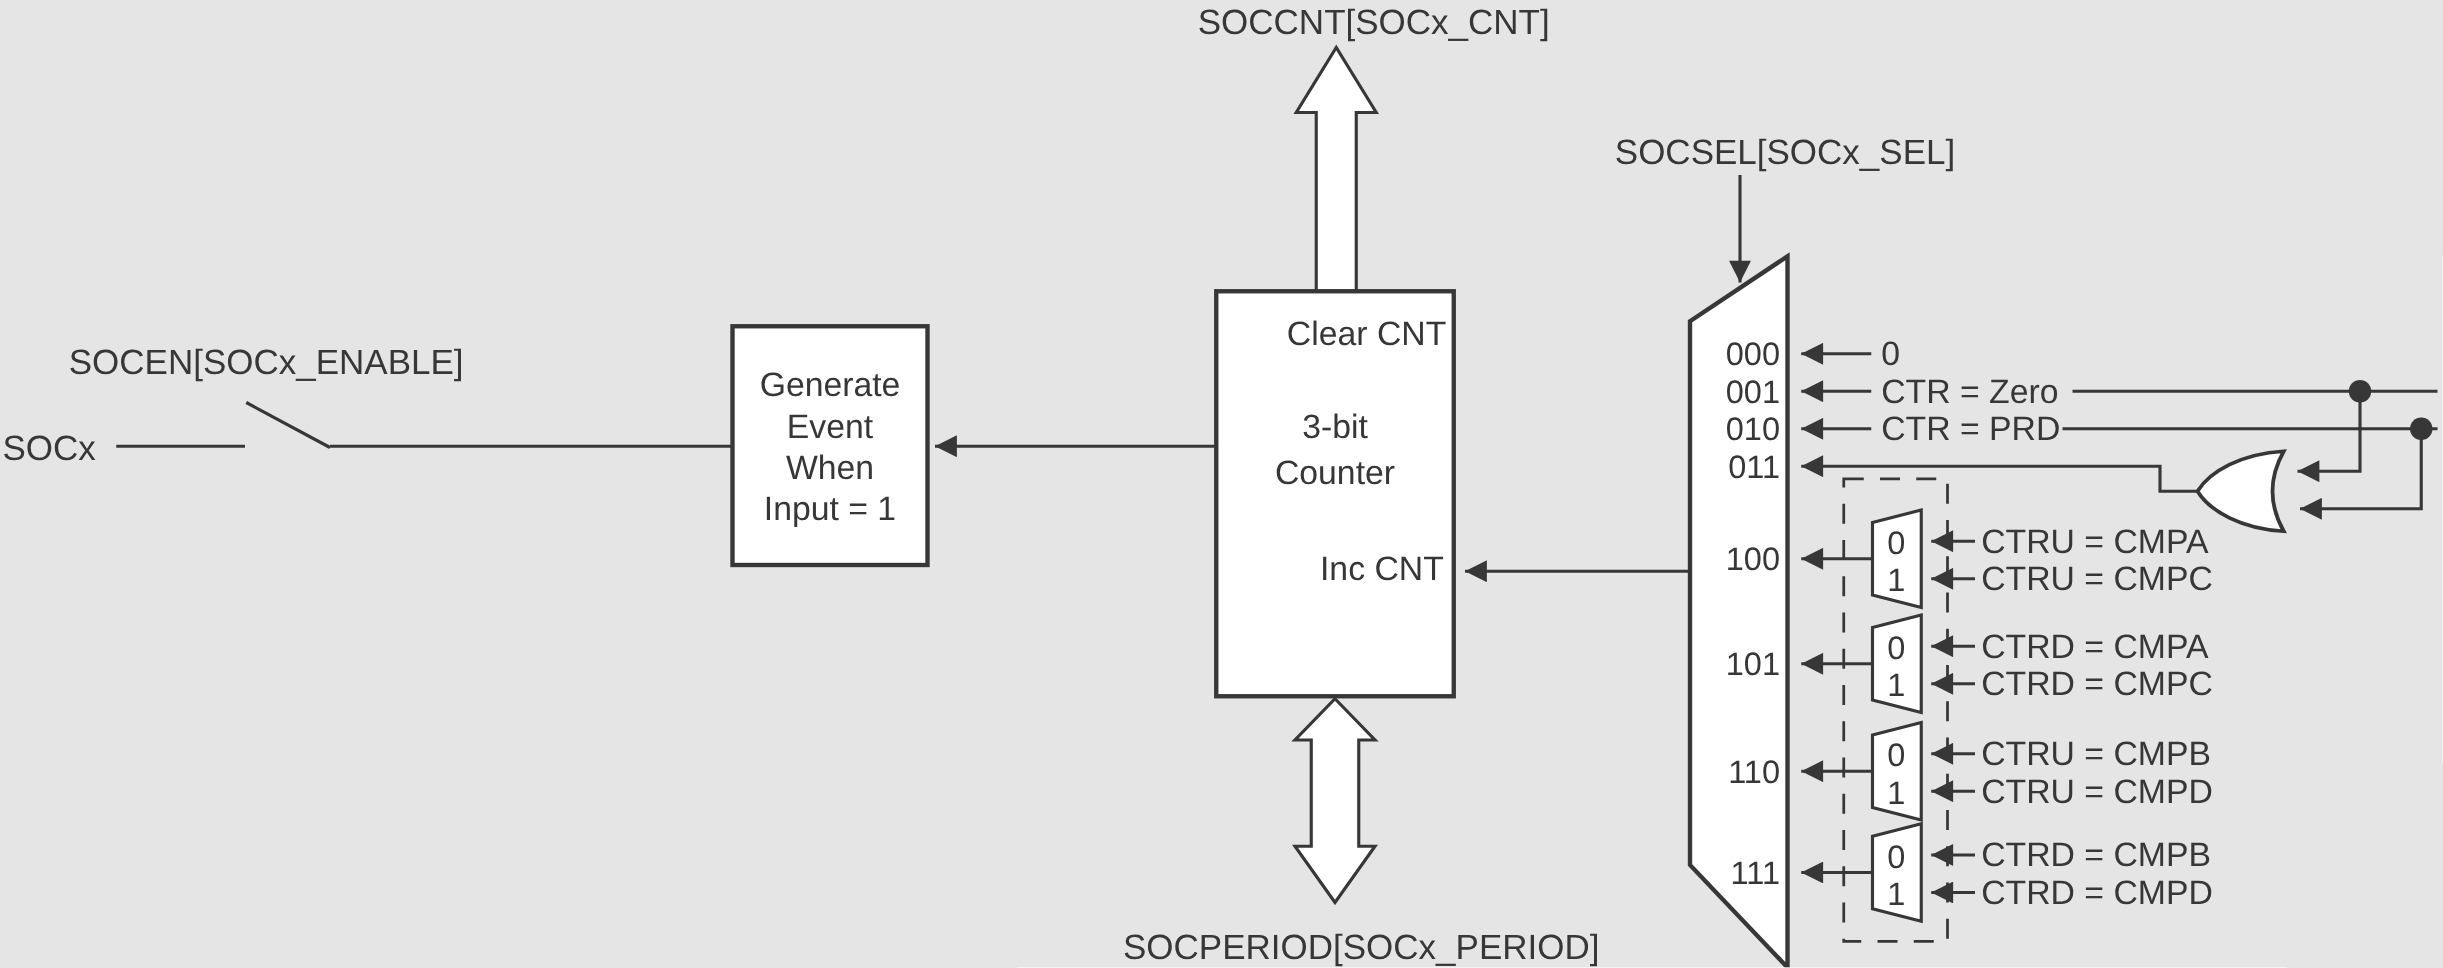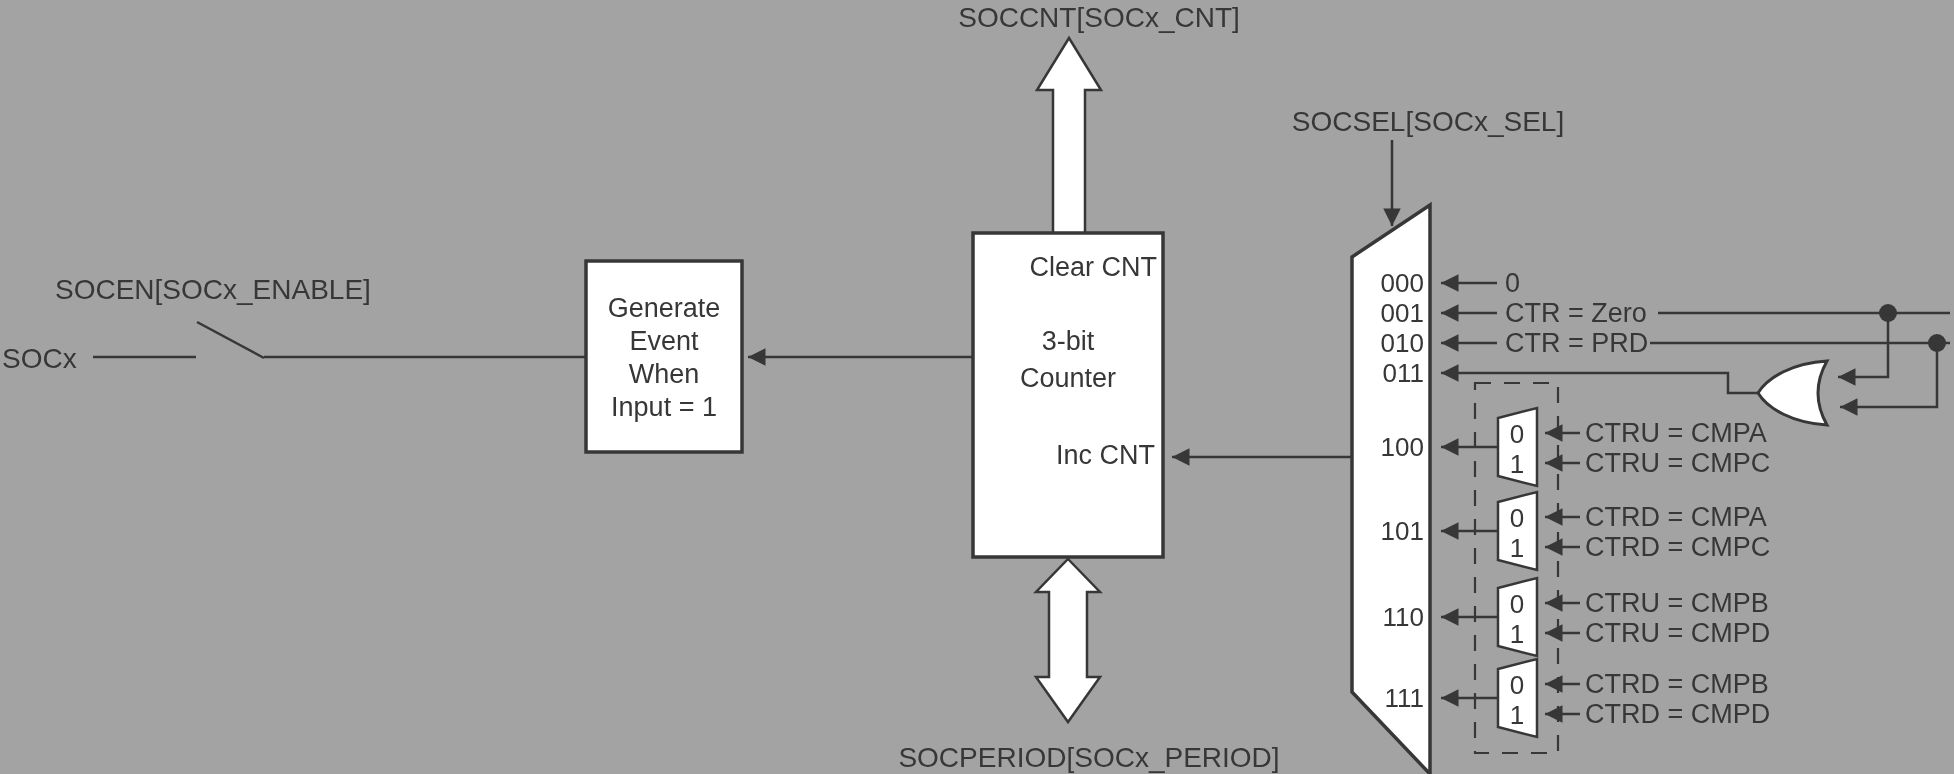--- a/index.html
+++ b/index.html
@@ -1,16 +1,16 @@
 <!DOCTYPE html>
 <html><head>
 <meta charset="utf-8">
 <style>
   html,body{margin:0;padding:0;background:#ffffff;}
-  .stage{position:relative;width:1954px;height:774px;background:#a3a3a3;overflow:hidden;
+  .stage{position:relative;width:1954px;height:774px;background:#e5e5e5;overflow:hidden;
          font-family:"Liberation Sans", sans-serif;}
   svg text{fill:#373737;font-family:"Liberation Sans", sans-serif;}
   .lbl{font-size:28px;}
   .txt{font-size:27px;}
   .code{font-size:26px;}
   .mid{text-anchor:middle;}
   .end{text-anchor:end;}
   .wire{stroke:#373737;stroke-width:2.5;fill:none;}
   .shape{stroke:#373737;stroke-width:3.5;fill:#ffffff;}
   .shape-med{stroke:#373737;stroke-width:3;fill:#ffffff;}

